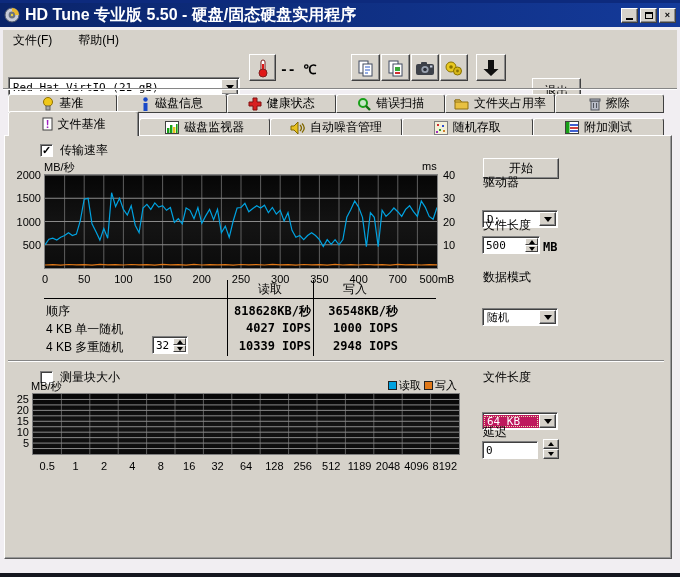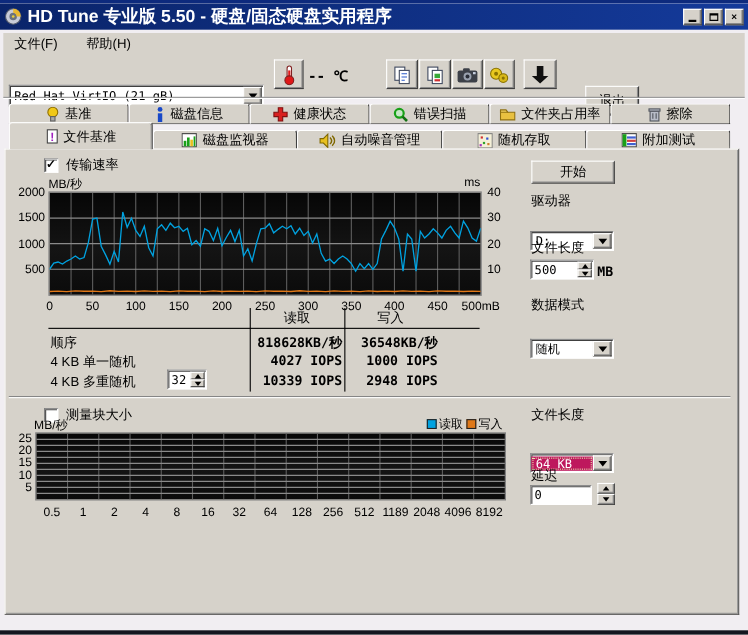--- a/index.html
+++ b/index.html
@@ -70,21 +70,21 @@
   .tick { position:absolute; font-size:11px; color:#000; white-space:nowrap; z-index:3; }
   .axis-unit { position:absolute; font-size:11px; color:#000; z-index:3; }
   .legend { position:absolute; display:flex; align-items:center; gap:2px; font-size:11px; z-index:3; }
   .legend-sq { width:9px; height:9px; border:1px solid #222; }
   .tline { position:absolute; background:#000; z-index:3; }
   .tval { position:absolute; text-align:right; font-family:"DejaVu Sans Mono",monospace; font-weight:bold; font-size:12px; z-index:3; white-space:nowrap; }
   .tlabel { position:absolute; font-size:12px; z-index:3; white-space:nowrap; }
   .thead { position:absolute; text-align:center; font-size:12px; z-index:3; }
 
   
-  .btn { position:absolute; background:#d6d2ca; border:1px solid; border-color:#fff #404040 #404040 #fff; box-shadow:inset -1px -1px 0 #8a8a8a; display:flex; align-items:center; justify-content:center; font-size:12px; z-index:3; }
+  .btn { position:absolute; background:#d6d2ca; border:1px solid; border-color:#fff #404040 #404040 #fff; box-shadow:inset -1px -1px 0 #8a8a8a; display:flex; align-items:center; justify-content:center; font-size:12px; z-index:3;margin-top:12px; }
   .label { position:absolute; font-size:12px; z-index:3; white-space:nowrap; }
   .spinfield { position:absolute; height:18px; background:#fff; border:1px solid; border-color:#808080 #fff #fff #808080; box-shadow:inset 1px 1px 0 #404040; display:flex; align-items:center; z-index:3; }
   .spinfield .val { flex:1; padding:0 3px; font-family:"DejaVu Sans Mono",monospace; font-size:11px; }
   .spincol { display:flex; flex-direction:column; gap:0; margin-right:1px; }
   .sbtn { width:13px; height:7px; background:#d6d2ca; border:1px solid; border-color:#fff #404040 #404040 #fff; display:flex; align-items:center; justify-content:center; }
   .updown { position:absolute; display:flex; flex-direction:column; z-index:3; }
   .updown .sbtn { width:16px; height:10px; box-shadow:inset -1px -1px 0 #8a8a8a; }
   .sel { background:#be185d; color:#fff; outline:1px dotted #e8e4b0; outline-offset:-2px; }
 </style>
 </head>
@@ -309,21 +309,21 @@
       </svg>
       <div class="tick" style="left: 0px; top: 98px; transform: translateX(-50%);">0</div>
       <div class="tick" style="left: 39.2px; top: 98px; transform: translateX(-50%);">50</div>
       <div class="tick" style="left: 78.4px; top: 98px; transform: translateX(-50%);">100</div>
       <div class="tick" style="left: 117.6px; top: 98px; transform: translateX(-50%);">150</div>
       <div class="tick" style="left: 156.8px; top: 98px; transform: translateX(-50%);">200</div>
       <div class="tick" style="left: 196px; top: 98px; transform: translateX(-50%);">250</div>
       <div class="tick" style="left: 235.2px; top: 98px; transform: translateX(-50%);">300</div>
       <div class="tick" style="left: 274.4px; top: 98px; transform: translateX(-50%);">350</div>
       <div class="tick" style="left: 313.6px; top: 98px; transform: translateX(-50%);">400</div>
-      <div class="tick" style="left: 352.8px; top: 98px; transform: translateX(-50%);">450</div>
+      <div class="tick" style="left: 352.8px; top: 98px; transform: translateX(-50%);">700</div>
       <div class="tick" style="left: 392px; top: 98px; transform: translateX(-50%);">500mB</div>
       <div class="tick" style="left: -40px; top: 63.75px; width: 36px; text-align: right;">500</div>
       <div class="tick" style="left: -40px; top: 40.5px; width: 36px; text-align: right;">1000</div>
       <div class="tick" style="left: -40px; top: 17.25px; width: 36px; text-align: right;">1500</div>
       <div class="tick" style="left: -40px; top: -6px; width: 36px; text-align: right;">2000</div>
       <div class="tick" style="left: 398px; top: 63.75px; width: 20px; text-align: left;">10</div>
       <div class="tick" style="left: 398px; top: 40.5px; width: 20px; text-align: left;">20</div>
       <div class="tick" style="left: 398px; top: 17.25px; width: 20px; text-align: left;">30</div>
       <div class="tick" style="left: 398px; top: -6px; width: 20px; text-align: left;">40</div>
     </div>

